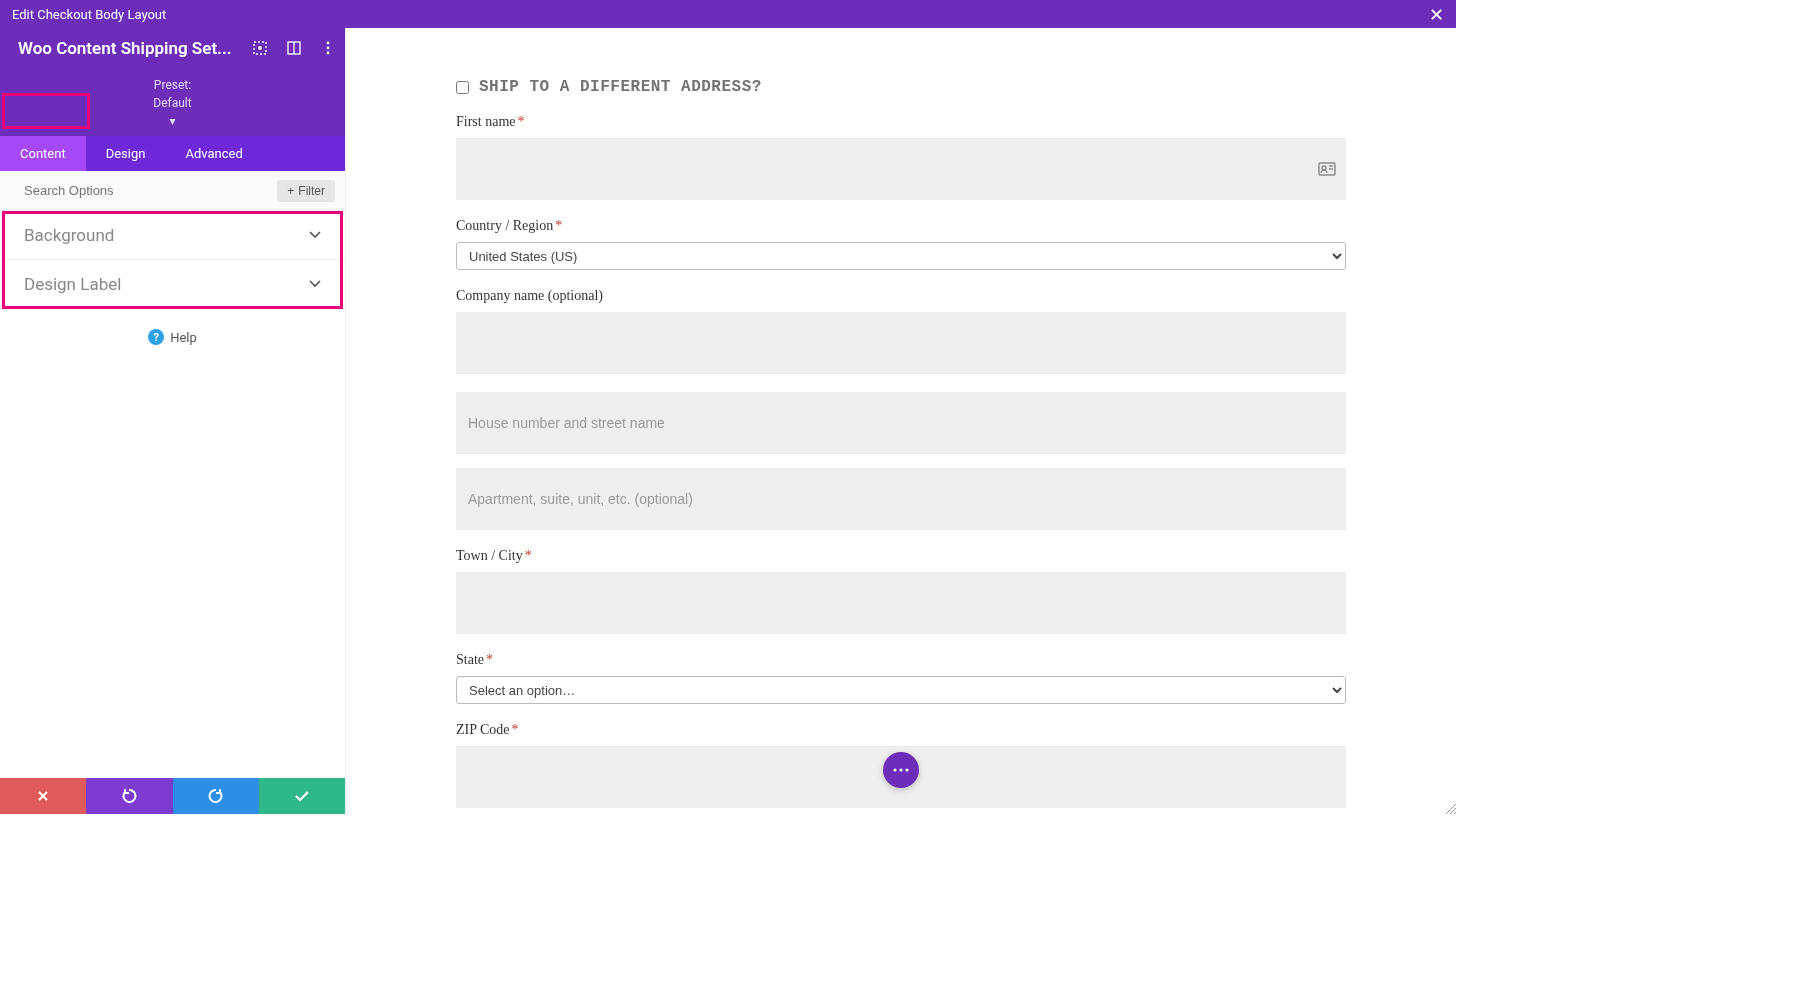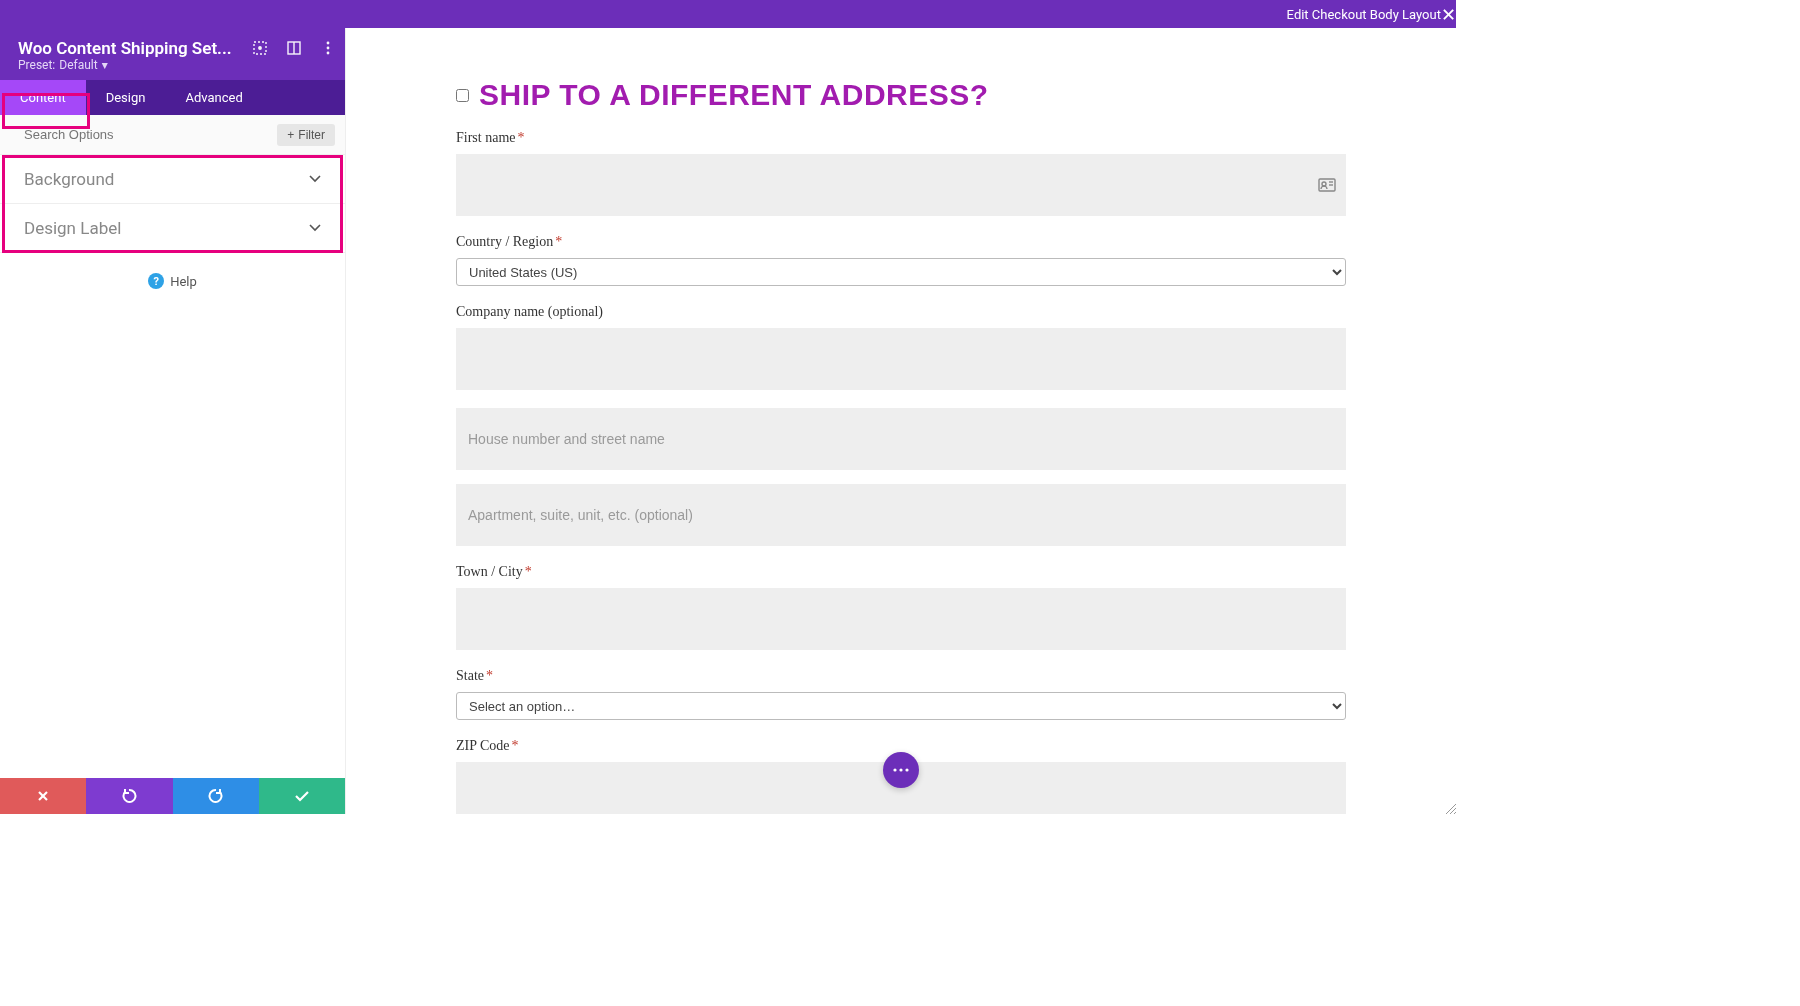--- a/index.html
+++ b/index.html
@@ -1,33 +1,33 @@
 <!DOCTYPE html>
 <html><head>
 <meta charset="utf-8">
 <style>
   * { box-sizing: border-box; margin: 0; padding: 0; }
   body { font-family: -apple-system, BlinkMacSystemFont, "Segoe UI", Roboto, Helvetica, Arial, sans-serif; font-size: 14px; color: #333; background: #fff; width: 1456px; height: 814px; overflow: hidden; position: relative; }
 
   
-  .topbar { background: #6c2eb9; color: #fff; height: 28px; display: flex; align-items: center; padding: 0 0; justify-content: flex-end; }
+  .topbar { background: #6c2eb9; color: #fff; height: 28px; display: flex; align-items: center; padding: 0 12px; justify-content: space-between; }
   .topbar-title { font-size: 13px; font-weight: 400; }
   .close-x { color: #fff; font-size: 18px; cursor: pointer; }
 
   
   .left-panel { position: absolute; top: 28px; left: 0; width: 346px; bottom: 0; background: #fff; display: flex; flex-direction: column; border-right: 1px solid #eee; }
 
   .module-header { background: #6c2eb9; color: #fff; padding: 10px 18px 8px 18px; }
   .module-title-row { display: flex; align-items: center; gap: 12px; }
   .module-title { font-size: 17px; font-weight: 600; flex: 0 0 auto; }
   .module-icons { display: flex; gap: 18px; align-items: center; margin-left: 8px; }
   .module-icon-btn { width: 16px; height: 16px; display: inline-flex; align-items: center; justify-content: center; color: #fff; opacity: .95; }
-  .preset-row { font-size: 12px; margin-top: 0; display: flex; align-items: center; gap: 4px; color: #e4d6f6; }
-
-  .tabs { background: #4c1d95; display: flex; }
+  .preset-row { font-size: 12px; margin-top: 20px; display: flex; align-items: center; gap: 4px; color: #e4d6f6; flex-direction: column; }
+
+  .tabs { background: #6d28d9; display: flex; }
   .tab { flex: 0 0 auto; padding: 10px 20px; color: #fff; font-size: 13px; cursor: pointer; position: relative; }
   .tab.active { background: #a548f8; }
   .tab-content-highlight { border: 3px solid #e6007e; position: absolute; top: 93px; left: 2px; width: 88px; height: 36px; pointer-events: none; }
 
   .search-row { display: flex; align-items: center; border-bottom: 1px solid #eee; padding: 6px 10px 6px 24px; background: #fafafa; }
   .search-input { flex: 1; border: none; background: transparent; font-size: 13px; color: #999; padding: 6px 0; outline: none; }
   .filter-btn { background: #e6e6e6; border: none; border-radius: 3px; padding: 4px 10px; font-size: 12px; color: #555; display: flex; align-items: center; gap: 4px; cursor: pointer; }
 
   .options-box { position: relative; }
   .option-row { display: flex; align-items: center; justify-content: space-between; padding: 14px 24px; border-bottom: 1px solid #eee; cursor: pointer; }
@@ -43,21 +43,21 @@
   .fb-cancel { background: #e05a5a; }
   .fb-undo { background: #7e3bd0; }
   .fb-redo { background: #2e8ee6; }
   .fb-save { background: #2fb98a; }
 
   
   .preview { position: absolute; top: 28px; left: 346px; right: 0; bottom: 0; background: #fff; overflow: auto; }
   .form-area { max-width: 910px; margin: 50px auto 0 auto; padding: 0 10px 80px 10px; }
 
   .ship-heading { display: flex; align-items: center; gap: 10px; margin-bottom: 18px; }
-  .ship-heading h2 { font-size: 30px; font-weight: 800; letter-spacing: .5px; color: #a21caf; font-family: Liberation Sans, sans-serif; }
+  .ship-heading h2 { font-size: 16px; font-weight: 800; letter-spacing: .5px; color: #737373; font-family: Liberation Mono, monospace; }
   .ship-check { width: 13px; height: 13px; }
 
   .row-two { display: flex; gap: 60px; margin-bottom: 18px; }
   .field { flex: 1; }
   .field-label { font-size: 14px; color: #333; margin-bottom: 8px; display: block; font-family: Georgia, serif; }
   .req { color: #c0392b; margin-left: 2px; }
   .text-input { width: 100%; height: 62px; background: #eee; border: none; padding: 0 12px; font-size: 14px; color: #555; }
   .text-input::placeholder { color: #9a9a9a; }
   .input-with-icon { position: relative; }
   .contact-icon { position: absolute; right: 10px; top: 50%; transform: translateY(-50%); color: #888; }

